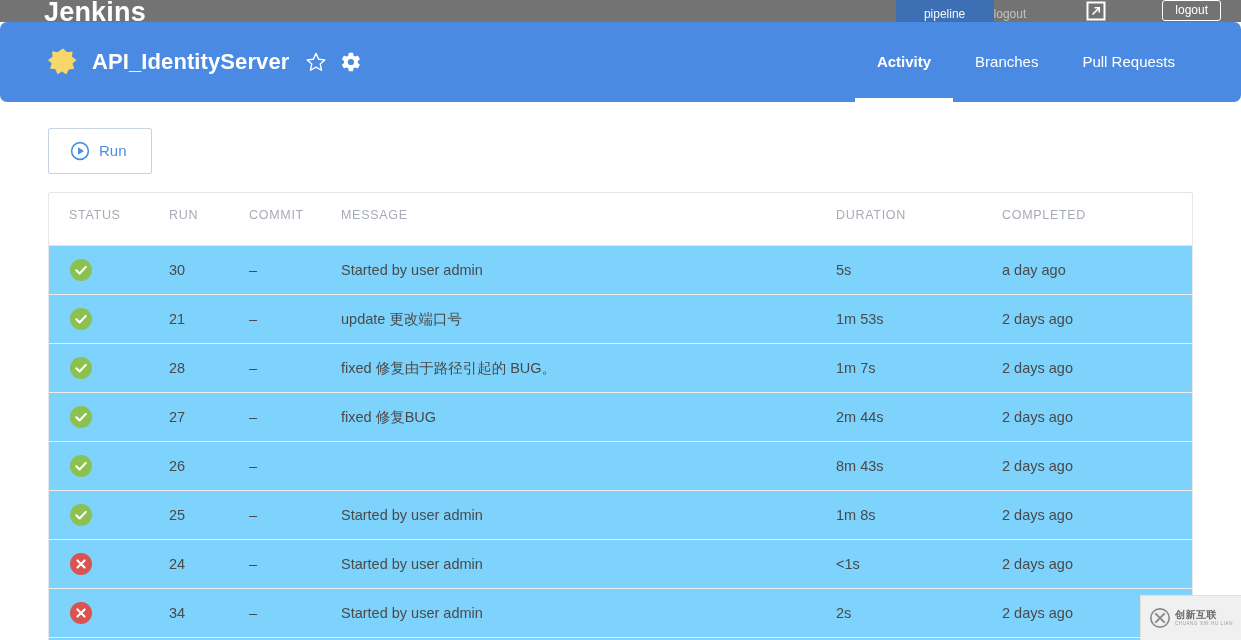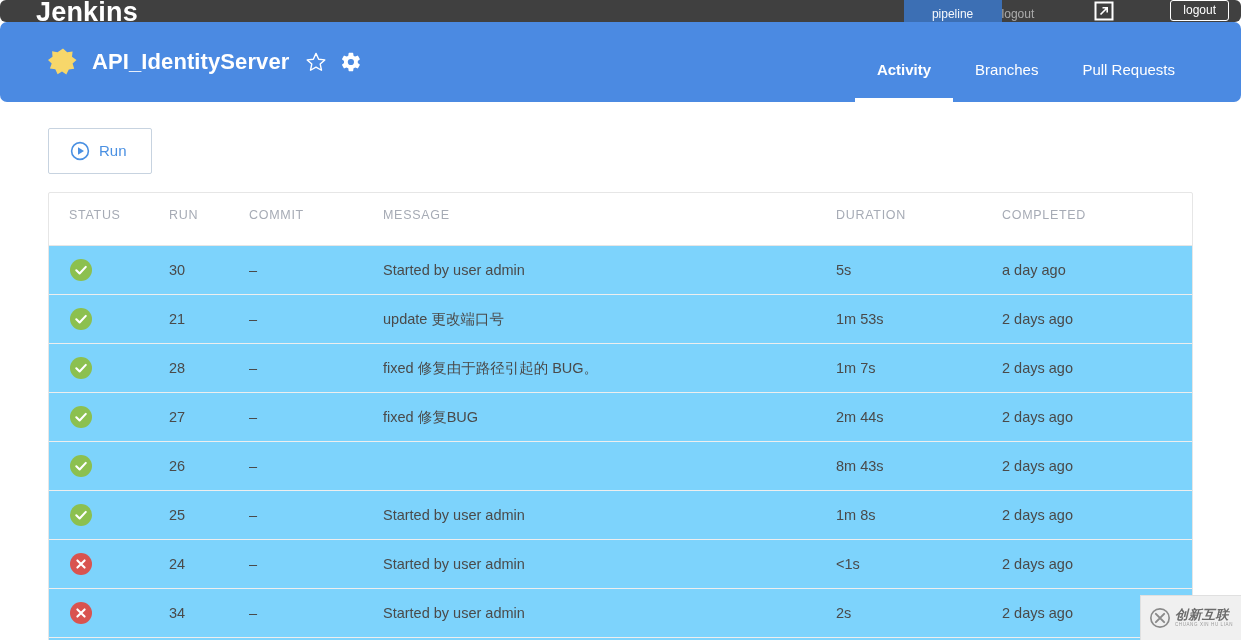--- a/index.html
+++ b/index.html
@@ -9,26 +9,25 @@
     overflow: hidden;
     background: #ffffff;
     font-family: "Liberation Sans", "DejaVu Sans", sans-serif;
     -webkit-font-smoothing: antialiased;
   }
 
   
   .topbar {
     position: relative;
     height: 22px;
-    background: #404040;
+    background: #737373;
     display: flex;
     align-items: flex-end;
-    padding: 0 2px;
+    padding: 0 10px;
     overflow: hidden;
-    border-radius: 6px;
   }
   .jenkins-logo {
     font-size: 27px;
     font-weight: bold;
     color: #ffffff;
     letter-spacing: 0.2px;
     line-height: 28px;
     margin-left: 34px;
     position: relative;
     top: 4px;
@@ -114,21 +113,21 @@
     position: absolute;
     right: 44px;
     bottom: 0;
     height: 80px;
     display: flex;
     align-items: center;
   }
   .ph-tab {
     color: #ffffff;
     font-size: 15px;
-    padding: 8px 22px;
+    padding: 0 22px;
     height: 80px;
     line-height: 80px;
     position: relative;
     cursor: pointer;
     white-space: nowrap;
   }
   .ph-tab.active { font-weight: bold; }
   .ph-tab.active::after {
     content: "";
     position: absolute;
@@ -185,21 +184,21 @@
     padding: 0 0 0 20px;
     cursor: pointer;
     background: #7dd3fc;
   }
   .runs-row:last-child { border-bottom: none; }
   .runs-row div { color: #4a4a4a; font-size: 14.5px; }
 
   .c-status { width: 100px; display: flex; align-items: center; }
   .c-run    { width: 80px; }
   .c-commit { width: 92px; }
-  .c-message{ flex: 1; min-width: 0; overflow: hidden; white-space: nowrap; text-overflow: ellipsis; margin-left: 42px; }
+  .c-message{ flex: 1; min-width: 0; overflow: hidden; white-space: nowrap; text-overflow: ellipsis; }
   .c-duration { width: 134px; }
   .c-completed{ width: 190px; margin-left: 32px; }
 
   .status-dot { width: 24px; height: 24px; display: block; }
 
   .dash { color: #4a4a4a; }
 
   
   .watermark {
     position: absolute;
@@ -211,21 +210,21 @@
     border-left: 1px solid #e0e0e0;
     border-top: 1px solid #e0e0e0;
     display: flex;
     align-items: center;
     justify-content: center;
     gap: 4px;
     overflow: hidden;
   }
   .wm-logo { width: 22px; height: 22px; flex: none; }
   .wm-text { display: flex; flex-direction: column; line-height: 1; }
-  .wm-cn { font-size: 13px; color: #6b6b6b; font-weight: bold; letter-spacing: 0.5px; font-style: italic; }
+  .wm-cn { font-size: 10px; color: #6b6b6b; font-weight: bold; letter-spacing: 0.5px; }
   .wm-py { font-size: 4.5px; color: #9a9a9a; letter-spacing: 0.6px; margin-top: 2px; }
 
   .page-wrap { position: relative; width: 1241px; height: 640px; overflow: hidden; }
 </style>
 </head>
 <body>
 
 <div class="page-wrap">
 
   <div class="topbar">

